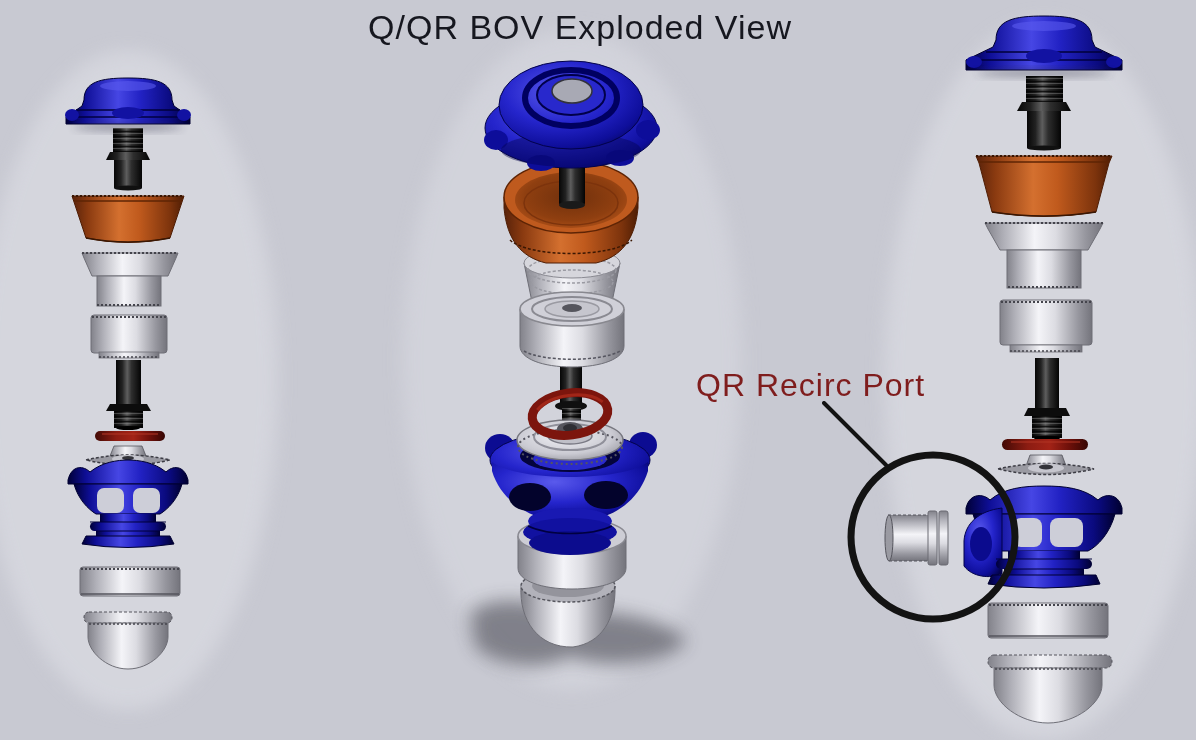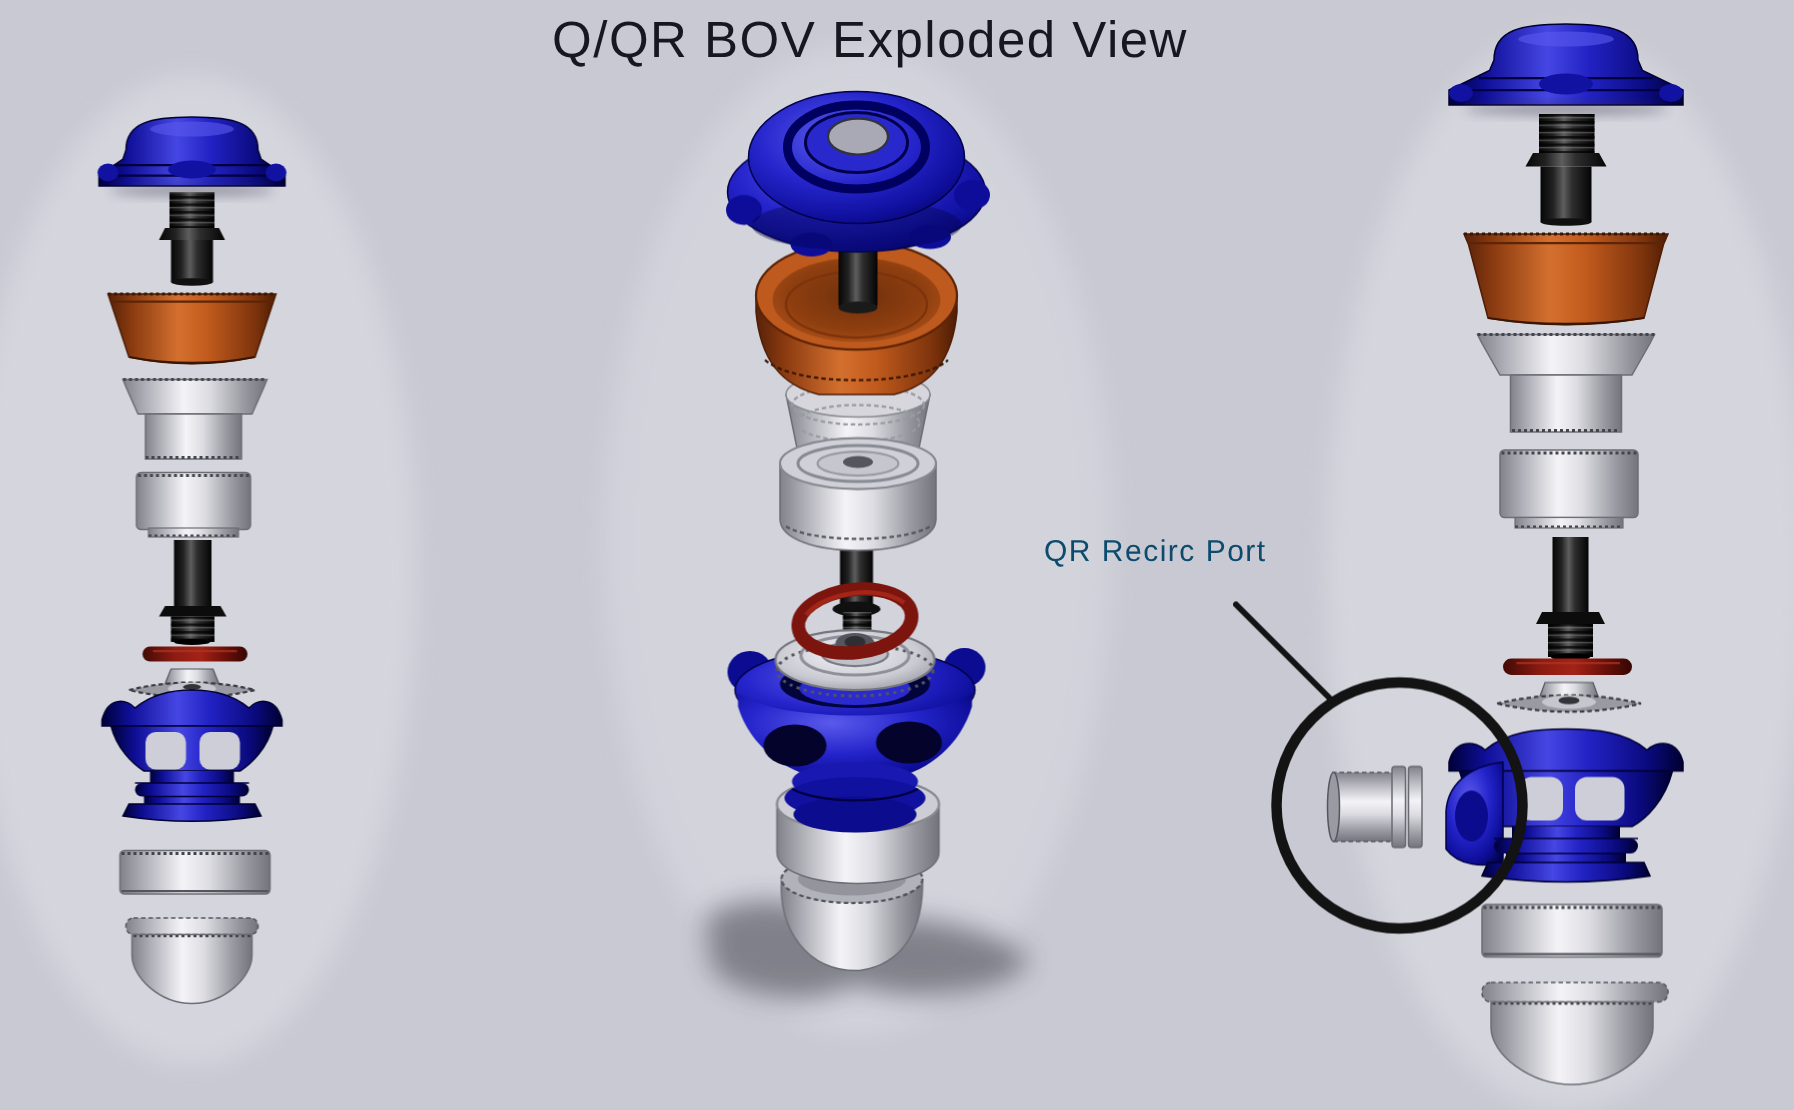--- a/index.html
+++ b/index.html
@@ -10,23 +10,23 @@
   }
   .canvas{position:relative;width:1084px;height:740px;background:#c8c9d2;}
   .canvas svg{position:absolute;left:0;top:0;}
   .title{
     position:absolute;left:0;top:8px;width:1160px;
     text-align:center;
     font-size:34px;font-weight:400;letter-spacing:1px;
     color:#16171f;
   }
   .callout-label{
-    position:absolute;left:696px;top:357px;
-    font-size:20px;font-weight:400;letter-spacing:1px;
-    color:#0c4a6e;white-space:nowrap;
+    position:absolute;left:696px;top:367px;
+    font-size:32px;font-weight:400;letter-spacing:1px;
+    color:#7f1d1d;white-space:nowrap;
   }
 </style>
 </head>
 <body>
 
 <div class="canvas">
 
 <svg width="1196" height="740" viewBox="0 0 1196 740">
   <defs>
     <linearGradient id="silvH" x1="0" y1="0" x2="1" y2="0">

